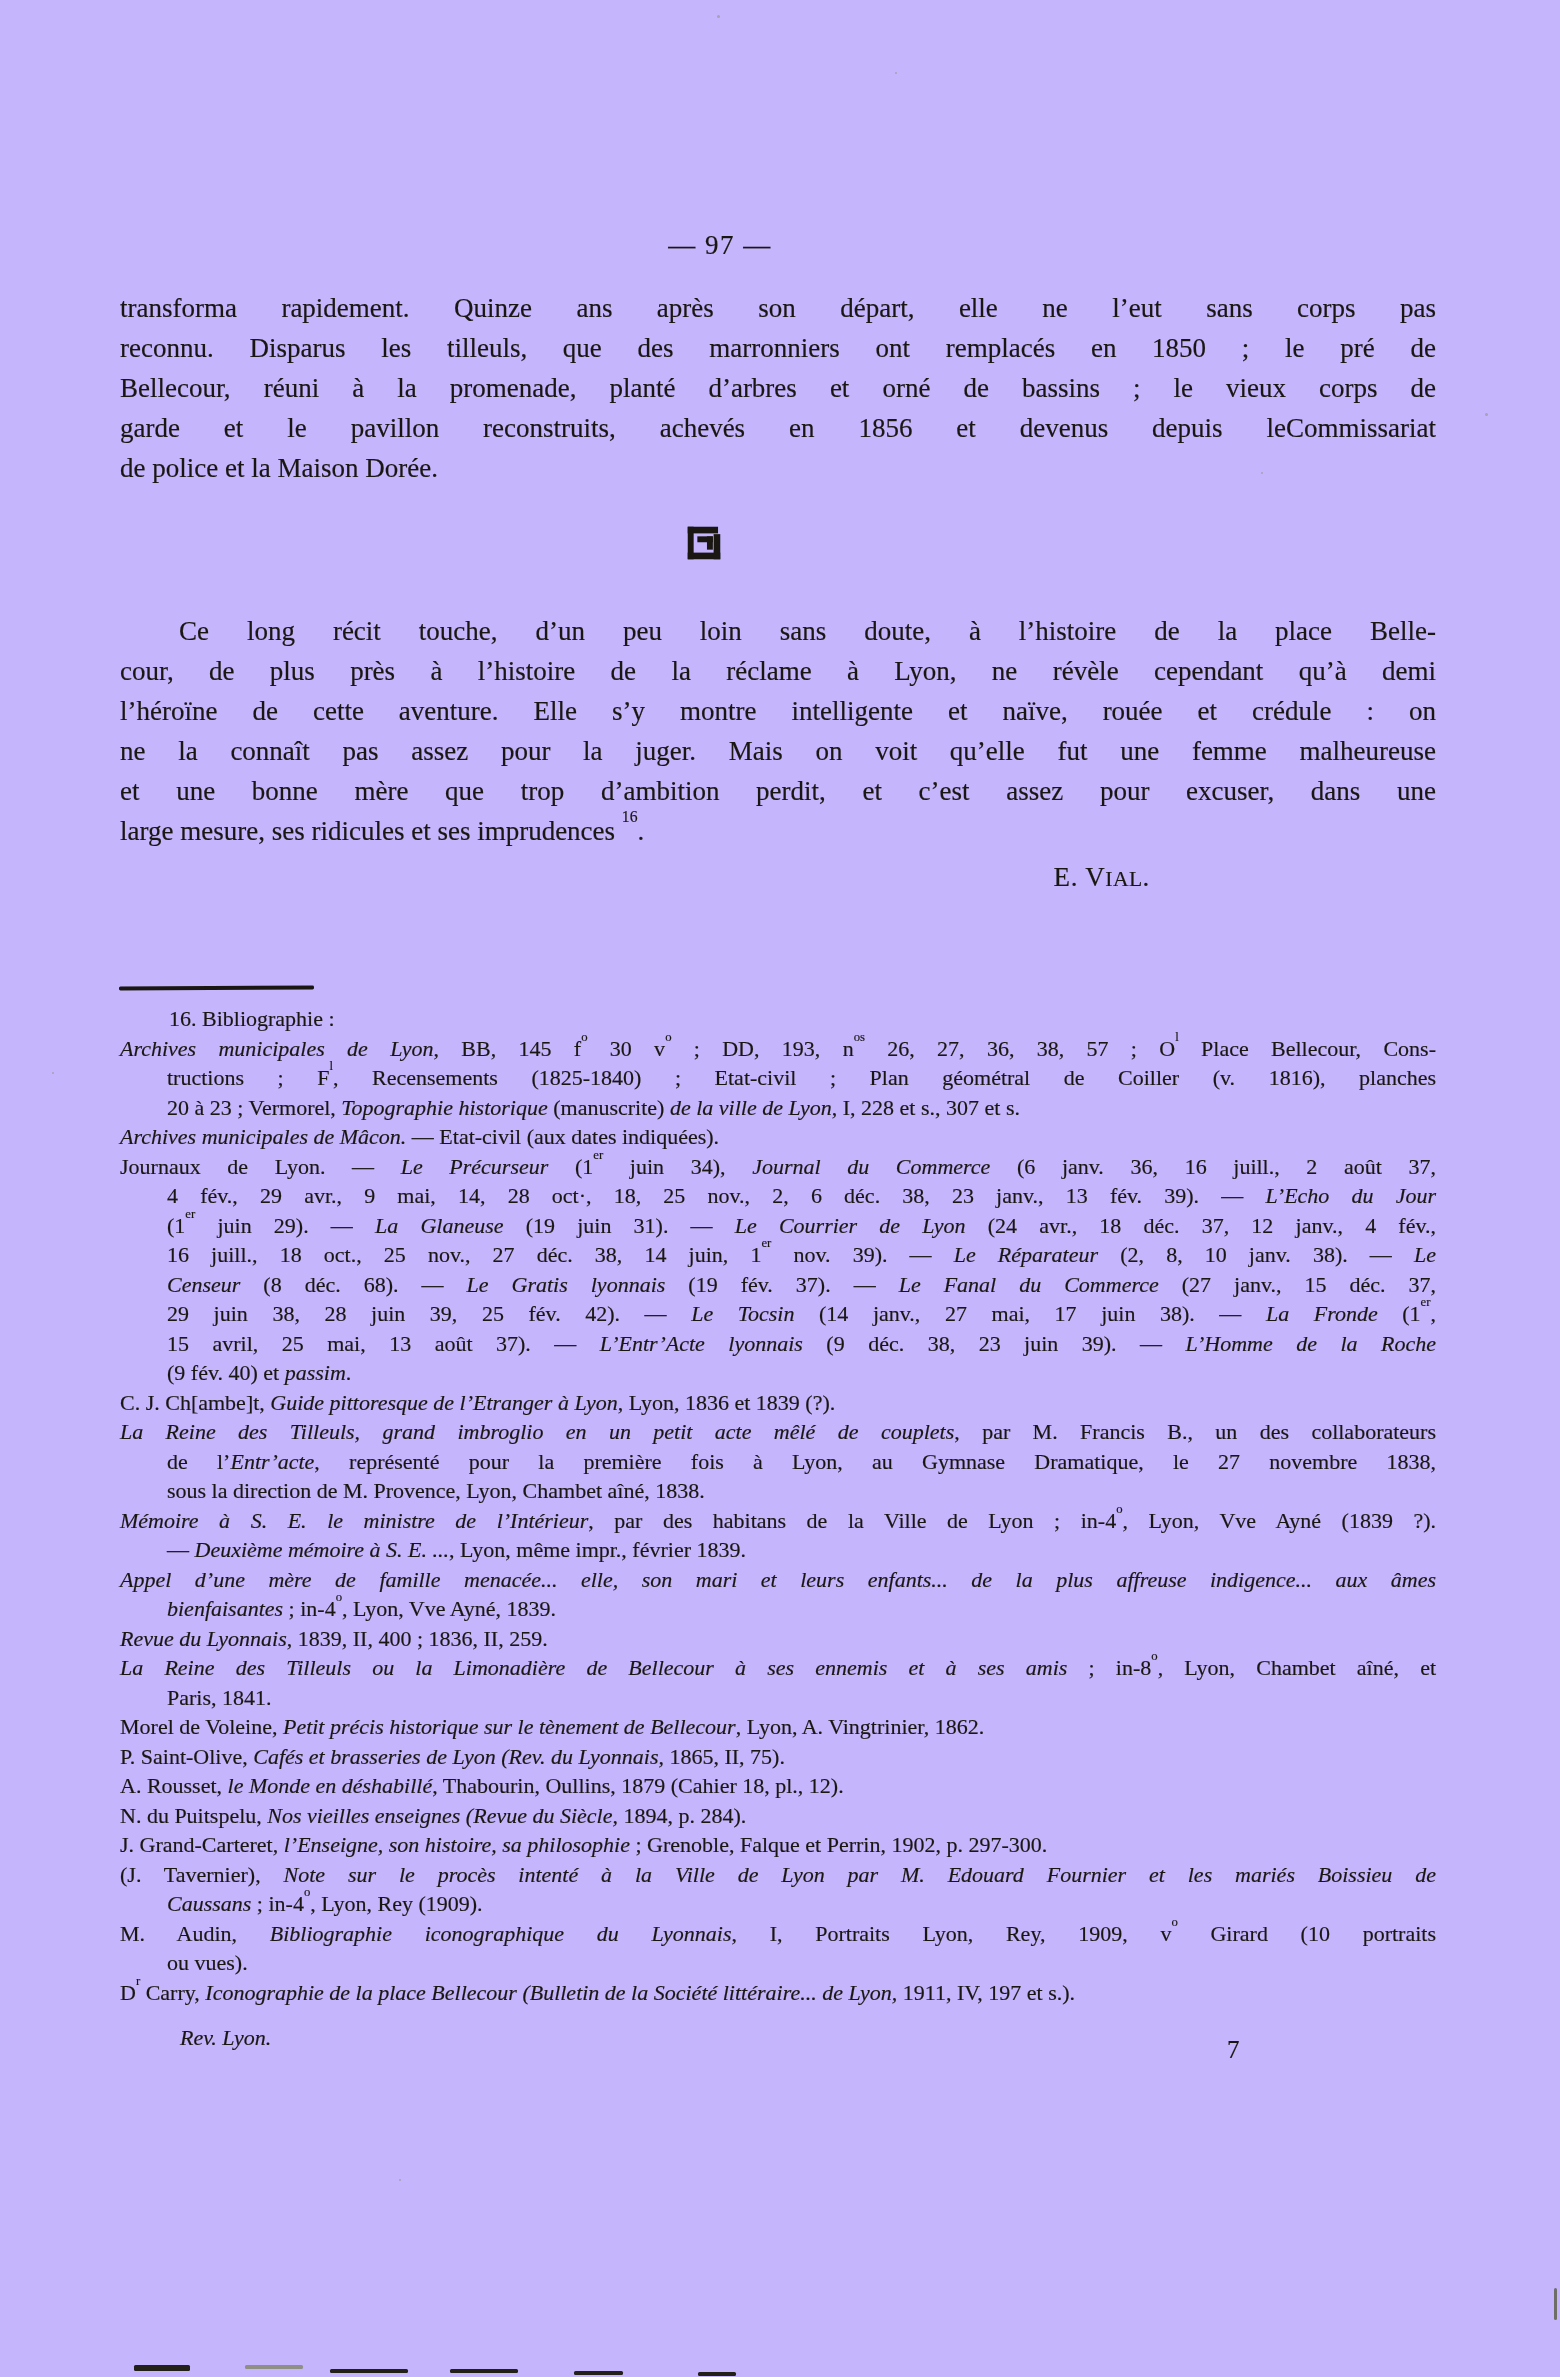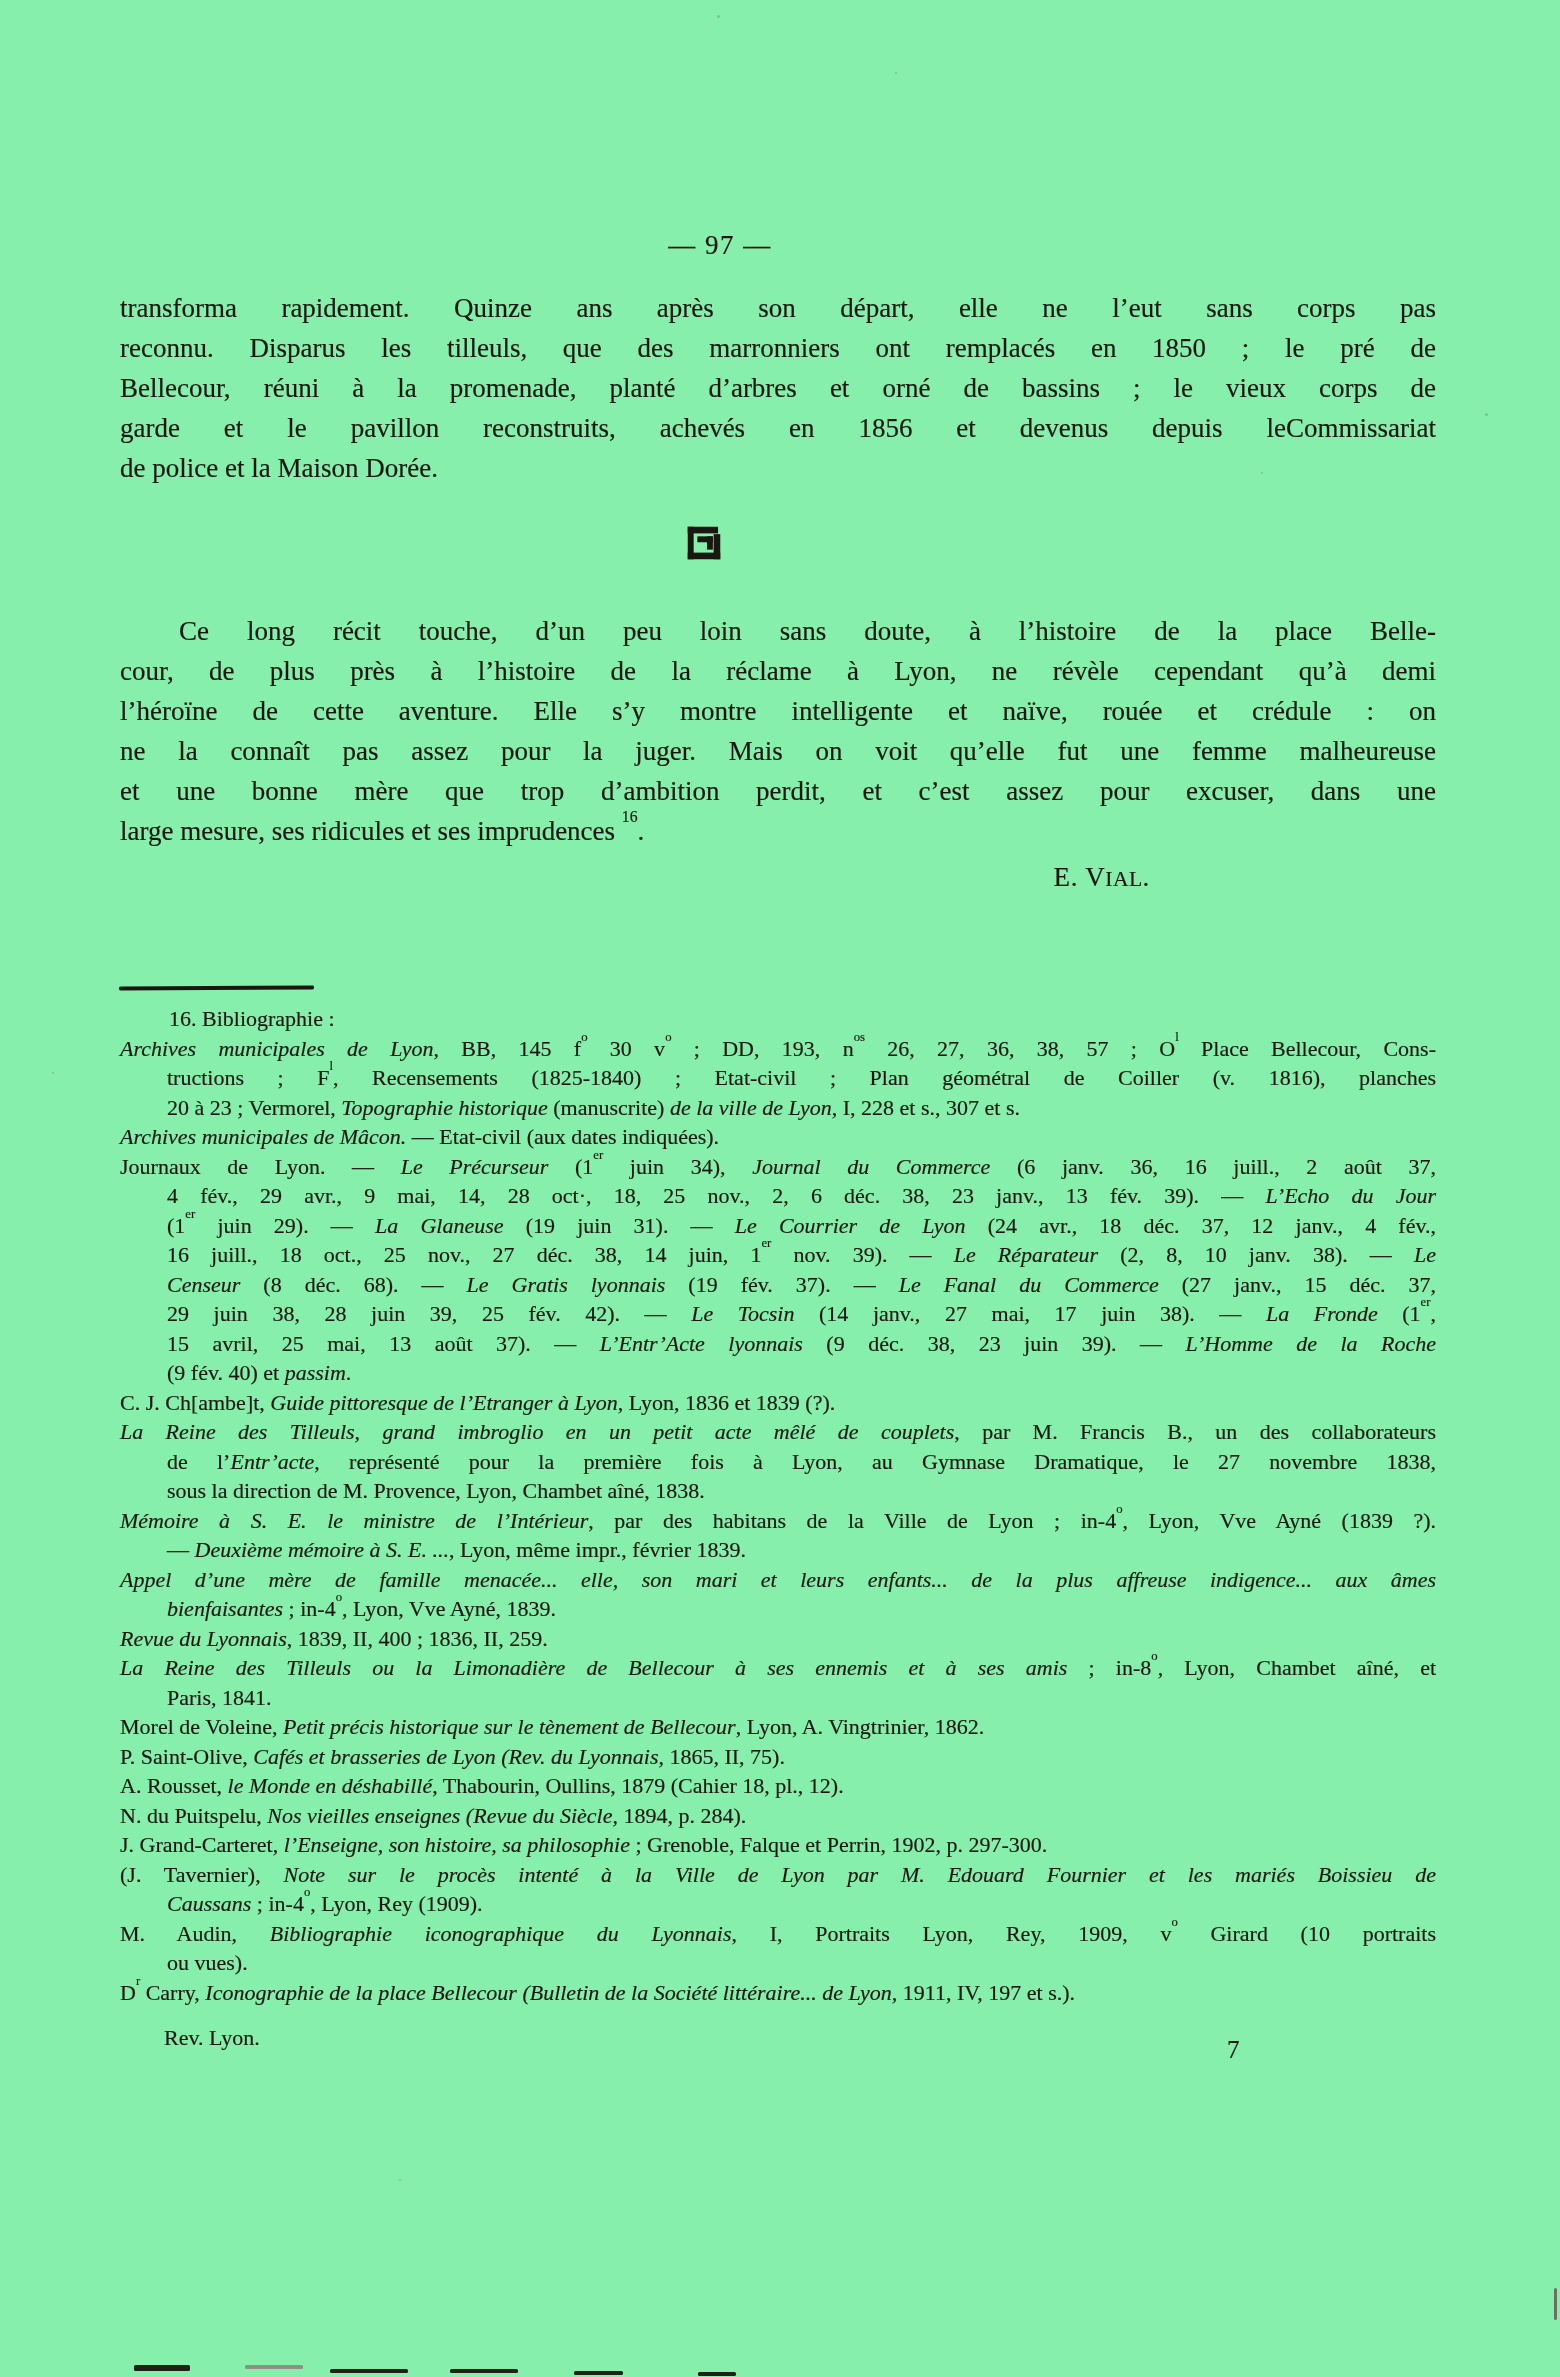--- a/index.html
+++ b/index.html
@@ -1,16 +1,16 @@
 <!DOCTYPE html>
 <html style="font-size:11.8px"><head>
 <meta charset="utf-8">
 <style>
   html,body{margin:0;padding:0;background:#dcdcd6;}
-  .page{position:relative;width:1560px;height:2377px;background:#86efac;color:#1a1712;
+  .page{position:relative;width:1560px;height:2377px;background:#c4b5fd;color:#1a1712;
         font-family:"Liberation Serif", serif;overflow:hidden;
         -webkit-text-stroke:0.2px rgba(26,23,18,.8);}
   .pagenum{position:absolute;left:120px;top:230px;width:1316px;font-size:27px;
            text-align:center;transform:translateX(-58px);letter-spacing:1.5px;}
   .para{position:absolute;left:120px;width:1316px;font-size:27px;line-height:40px;}
   .p1{top:288px;}
   .p2{top:611px;}
   .line{text-align:justify;}
   .line.j{text-align-last:justify;}
   .p2 .ind{text-indent:59px;}
@@ -19,21 +19,21 @@
   .it{font-style:italic;}
   sup{font-size:0.58em;line-height:0;position:relative;top:-0.5em;}
   .sc{text-transform:uppercase;font-size:0.8em;letter-spacing:0.4px;text-align:right;}
   .ornament{position:absolute;left:687px;top:526px;width:34px;height:34px;}
   .signature{position:absolute;left:120px;top:862px;width:1316px;font-size:27px;
              text-align:right;box-sizing:border-box;padding-right:286px;letter-spacing:0.7px;}
   .fnrule{position:absolute;left:119px;top:986px;width:195px;height:4.4px;
           background:#1a1712;transform:rotate(-0.3deg);border-radius:1.5px;}
   .footnotes{position:absolute;left:120px;top:1004px;width:1316px;
              font-size:22px;line-height:29.5px;}
-  .footer-left{position:absolute;left:164px;top:2025px;font-size:22px;}
+  .footer-left{position:absolute;left:180px;top:2025px;font-size:22px;font-style:italic;}
   .footer-page{position:absolute;left:1227px;top:2036px;font-size:25px;}
   .bdash{position:absolute;background:#23201a;border-radius:1.5px;}
   .d1{left:134px;top:2365px;width:56px;height:5.9px;}
   .d2{left:245px;top:2365px;width:58px;height:4.4px;background:#8f8f86;}
   .d3{left:330px;top:2369px;width:78px;height:4.4px;}
   .d4{left:450px;top:2369px;width:68px;height:4.4px;}
   .d5{left:574px;top:2371px;width:49px;height:3.7px;}
   .d6{left:698px;top:2372px;width:38px;height:3.7px;}
   .d7{left:1554px;top:2288px;width:3px;height:32px;background:#6e6e66;}
   .speck{position:absolute;background:#90907f;border-radius:50%;opacity:.55;}

